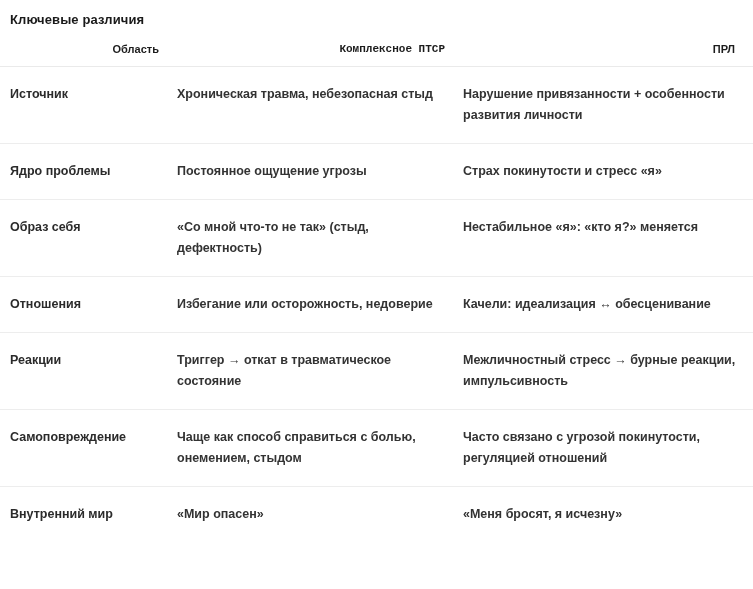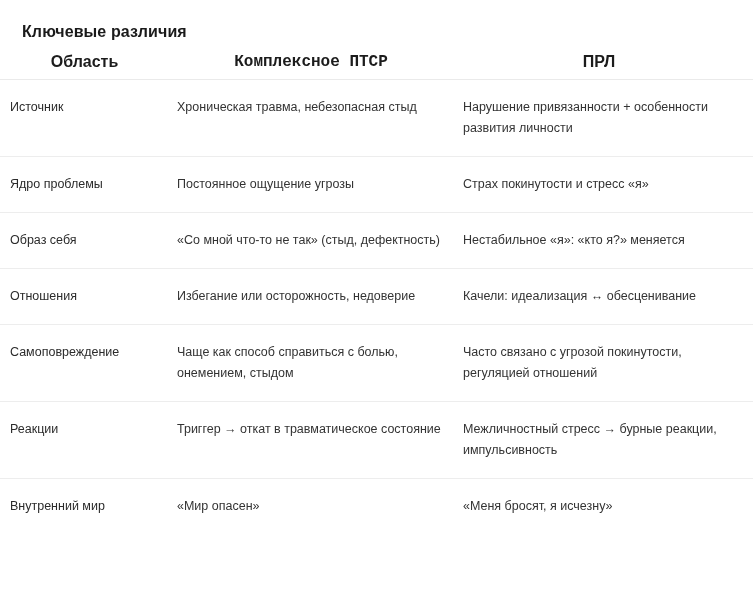--- a/index.html
+++ b/index.html
@@ -19,57 +19,57 @@
   .page {
     position: relative;
     width: 753px;
     height: 589px;
     box-sizing: border-box;
     padding: 0;
     background: #ffffff;
   }
 
   .page-title {
-    font-size: 16px;
+    font-size: 13px;
     font-weight: bold;
     color: #1a1a1a;
     letter-spacing: 0.1px;
     padding: 10px 0 0 10px;
-    margin: 12px;
+    margin: 0;
     line-height: 20px;
   }
 
   .comparison-table {
     width: 743px;
     margin: 11px 0 0 0;
     border-collapse: collapse;
     table-layout: fixed;
   }
 
   .comparison-table col.col-area    { width: 177px; }
   .comparison-table col.col-cptsd   { width: 286px; }
   .comparison-table col.col-bpd     { width: 290px; }
 
   .comparison-table thead th {
-    text-align: center;
-    font-size: 16px;
+    text-align: right;
+    font-size: 11px;
     font-weight: bold;
     color: #1c1c1c;
     padding: 0 18px 9px 10px;
     vertical-align: top;
     line-height: 16px;
     border-bottom: 1px solid #eaeaea;
   }
   .comparison-table thead th.col-h-cptsd { padding-left: 0; font-family: Liberation Mono, monospace; }
   .comparison-table thead th.col-h-bpd   { padding-left: 0; }
 
   .comparison-table tbody td {
     text-align: left;
     font-size: 12.5px;
-    font-weight: normal;
+    font-weight: bold;
     color: #333333;
     padding: 17px 22px 17px 10px;
     vertical-align: top;
     line-height: 21px;
     border-bottom: 1px solid #ededed;
   }
   .comparison-table tbody td.cell-cptsd { padding-left: 0; }
   .comparison-table tbody td.cell-bpd   { padding-left: 0; padding-right: 12px; margin-top: 21px; }
 
   .comparison-table tbody tr:last-child td {
@@ -115,28 +115,28 @@
         <td class="cell-area">Образ себя</td>
         <td class="cell-cptsd">«Со мной что-то не так» (стыд, дефектность)</td>
         <td class="cell-bpd">Нестабильное «я»: «кто я?» меняется</td>
       </tr>
       <tr>
         <td class="cell-area">Отношения</td>
         <td class="cell-cptsd">Избегание или осторожность, недоверие</td>
         <td class="cell-bpd">Качели: идеализация ↔ обесценивание</td>
       </tr>
       <tr>
+        <td class="cell-area">Реакции</td>
+        <td class="cell-cptsd">Триггер → откат в травматическое состояние</td>
+        <td class="cell-bpd">Межличностный стресс → бурные реакции, импульсивность</td>
+      </tr>
+      <tr>
         <td class="cell-area">Самоповреждение</td>
         <td class="cell-cptsd">Чаще как способ справиться с болью, онемением, стыдом</td>
         <td class="cell-bpd">Часто связано с угрозой покинутости, регуляцией отношений</td>
-      </tr>
-      <tr>
-        <td class="cell-area">Реакции</td>
-        <td class="cell-cptsd">Триггер → откат в травматическое состояние</td>
-        <td class="cell-bpd">Межличностный стресс → бурные реакции, импульсивность</td>
       </tr>
       <tr>
         <td class="cell-area">Внутренний мир</td>
         <td class="cell-cptsd">«Мир опасен»</td>
         <td class="cell-bpd">«Меня бросят, я исчезну»</td>
       </tr>
     </tbody>
   </table>
 
 </div>

